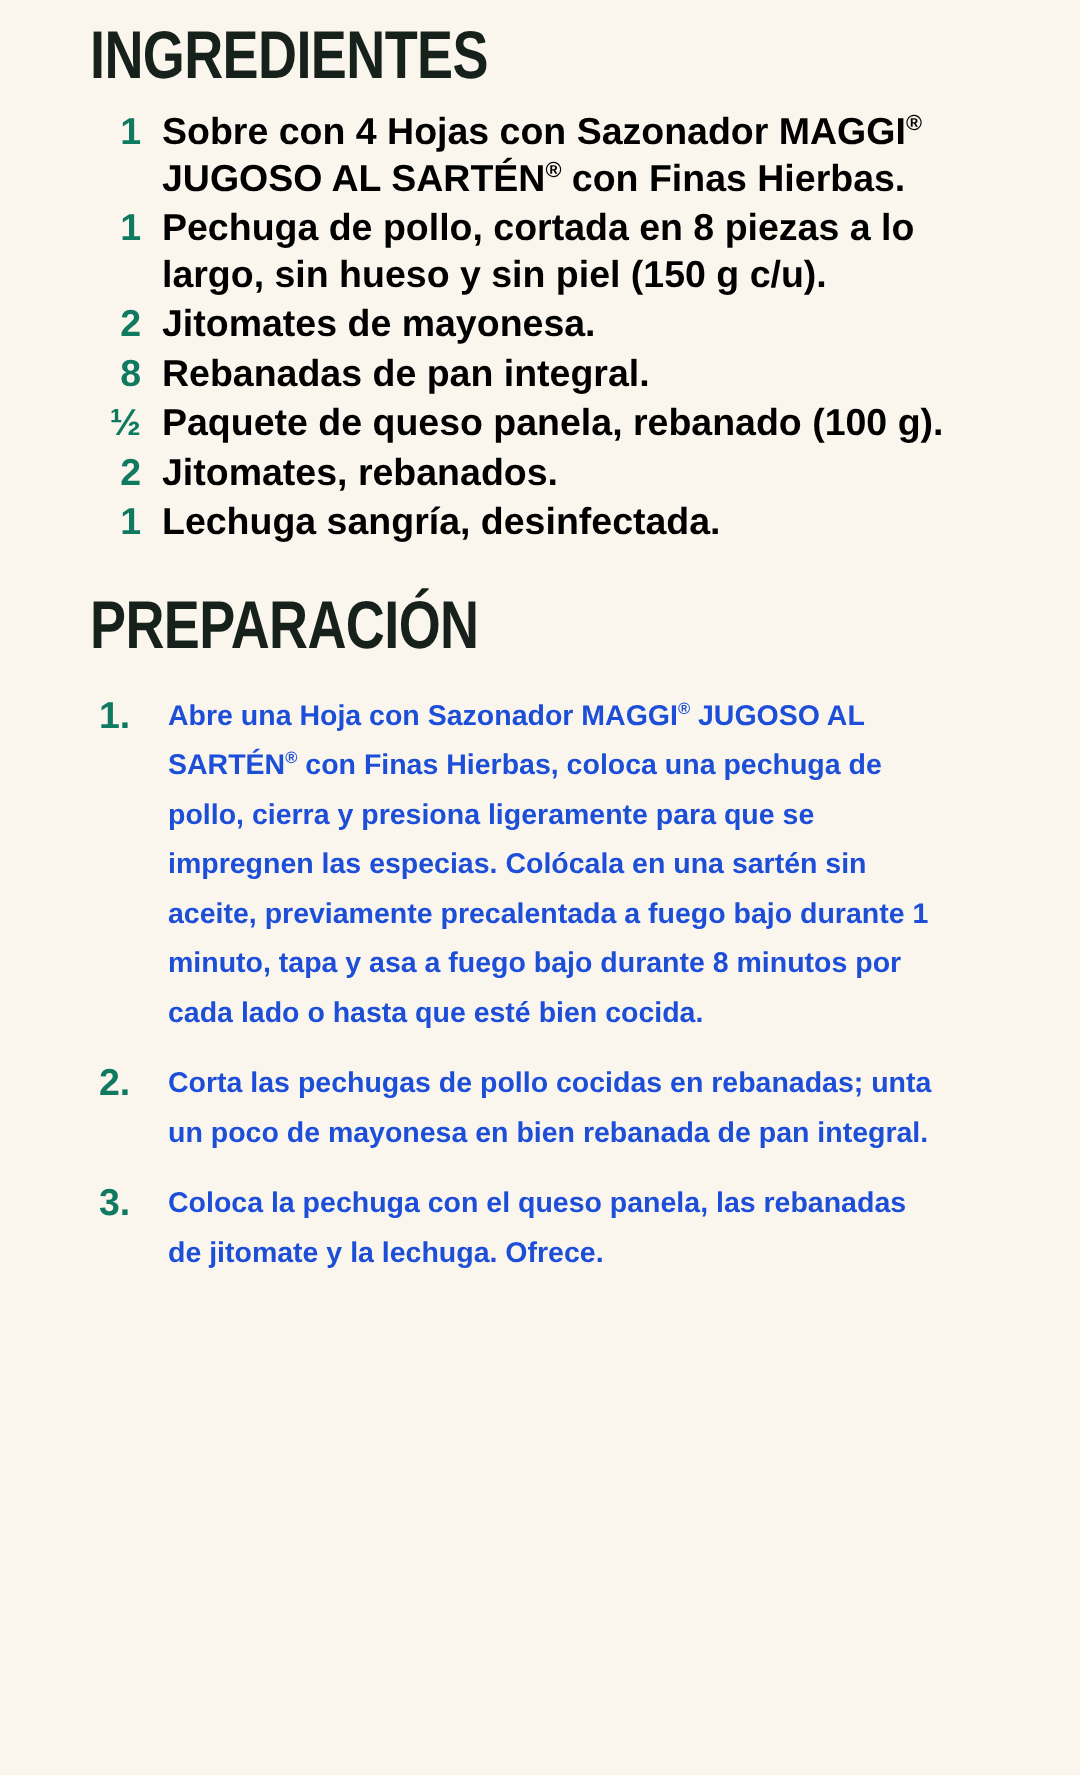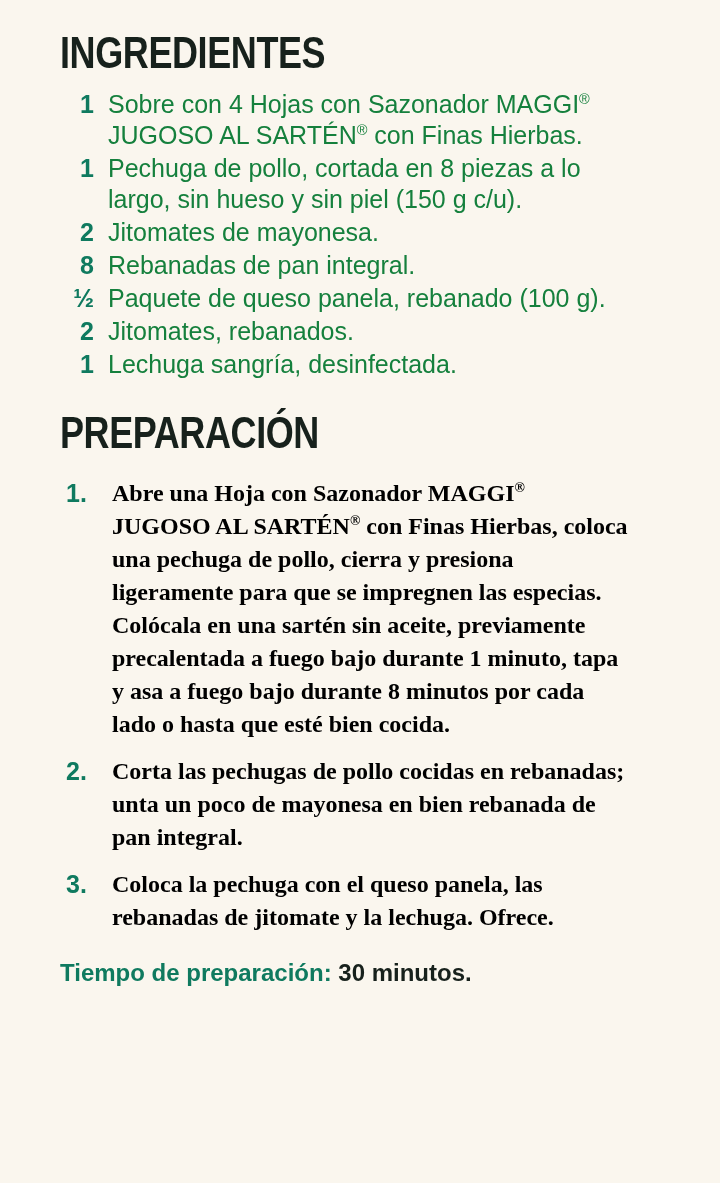--- a/index.html
+++ b/index.html
@@ -11,21 +11,21 @@
     height: 1183px;
     background: #faf6ee;
     font-family: "Liberation Sans", sans-serif;
     color: #17211c;
     overflow: hidden;
   }
   .page {
     width: 657px;
     height: 1183px;
     box-sizing: border-box;
-    padding: 30px 28px 10px 60px;
+    padding: 14px 28px 10px 60px;
     position: relative;
   }
   .section-title {
     font-family: "Liberation Sans", sans-serif;
     font-weight: bold;
     font-size: 45px;
     letter-spacing: -0.5px;
     color: #17211c;
     margin: 0 0 14px 0;
     line-height: 1;
@@ -52,47 +52,46 @@
     text-align: right;
     padding-right: 14px;
     color: #0f7a5f;
     font-weight: bold;
     font-size: 25px;
     line-height: 31px;
     box-sizing: border-box;
   }
   .ing-text {
     flex: 1;
-    font-weight: normal;
+    font-weight: bold;
     font-size: 25px;
     line-height: 31px;
-    color: #15803d;
+    color: #000000;
   }
   .step-row {
     display: flex;
     align-items: flex-start;
     margin-bottom: 14px;
   }
   .step-num {
     flex: 0 0 52px;
     text-align: left;
     padding-left: 6px;
     color: #0f7a5f;
     font-weight: bold;
     font-size: 25px;
     line-height: 33px;
     box-sizing: border-box;
   }
   .step-text {
     flex: 1;
     font-weight: bold;
-    font-size: 24px;
+    font-size: 19px;
     line-height: 33px;
-    color: #000000;
-    font-family: Liberation Serif, serif;
+    color: #1d4ed8;
   }
   sup {
     font-size: 0.58em;
     vertical-align: super;
     line-height: 0;
   }
   .notes {
     margin-top: 16px;
   }
   .note {
@@ -155,16 +154,15 @@
         <div class="step-num">2.</div>
         <div class="step-text">Corta las pechugas de pollo cocidas en rebanadas; unta un poco de mayonesa en bien rebanada de pan integral.</div>
       </li>
       <li class="step-row">
         <div class="step-num">3.</div>
         <div class="step-text">Coloca la pechuga con el queso panela, las rebanadas de jitomate y la lechuga. Ofrece.</div>
       </li>
     </ol>
 
   <div class="notes" id="notes-block">
-      <p class="note"><span class="note-label">Tiempo de preparación:</span><span> 30 minutos.</span></p>
     </div>
 
 </div>
 
 </body></html>

